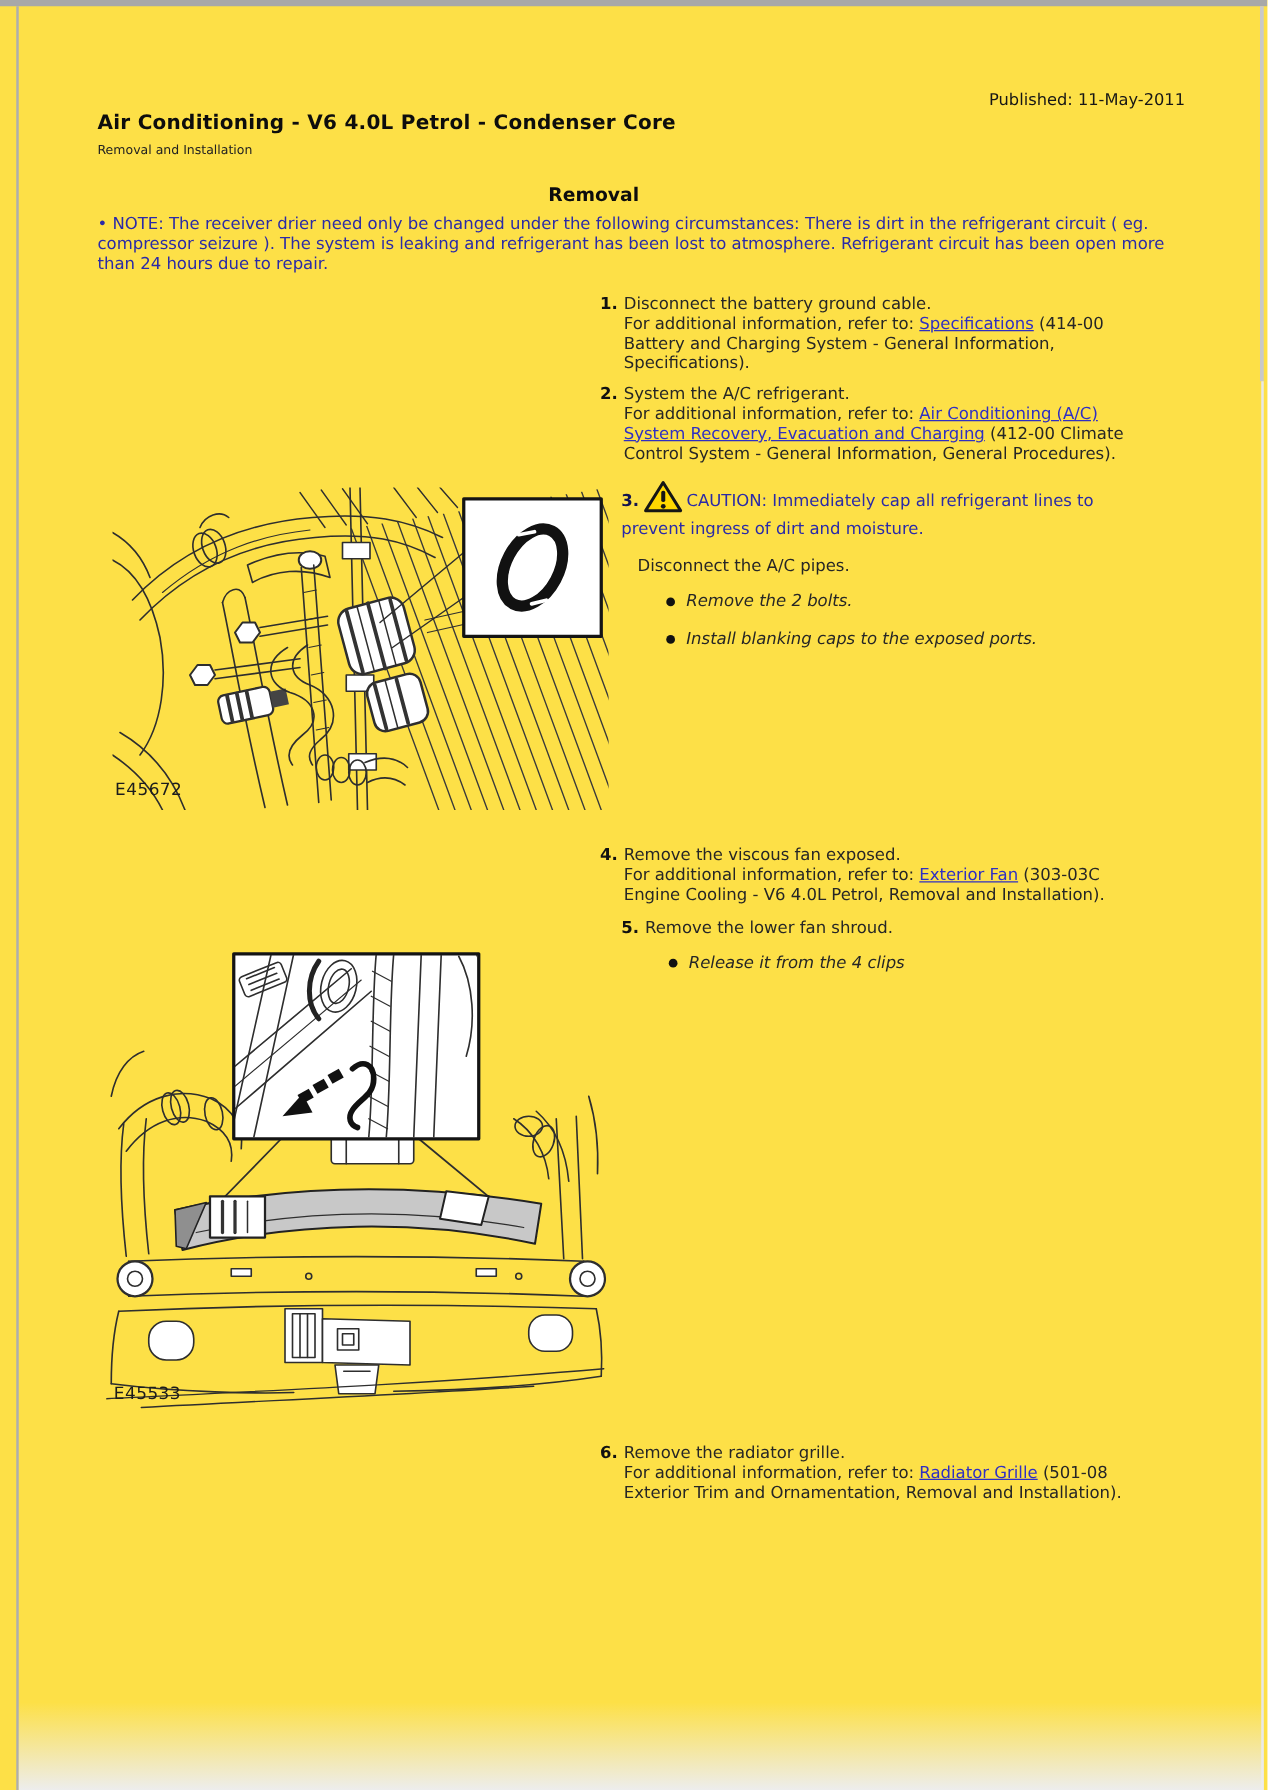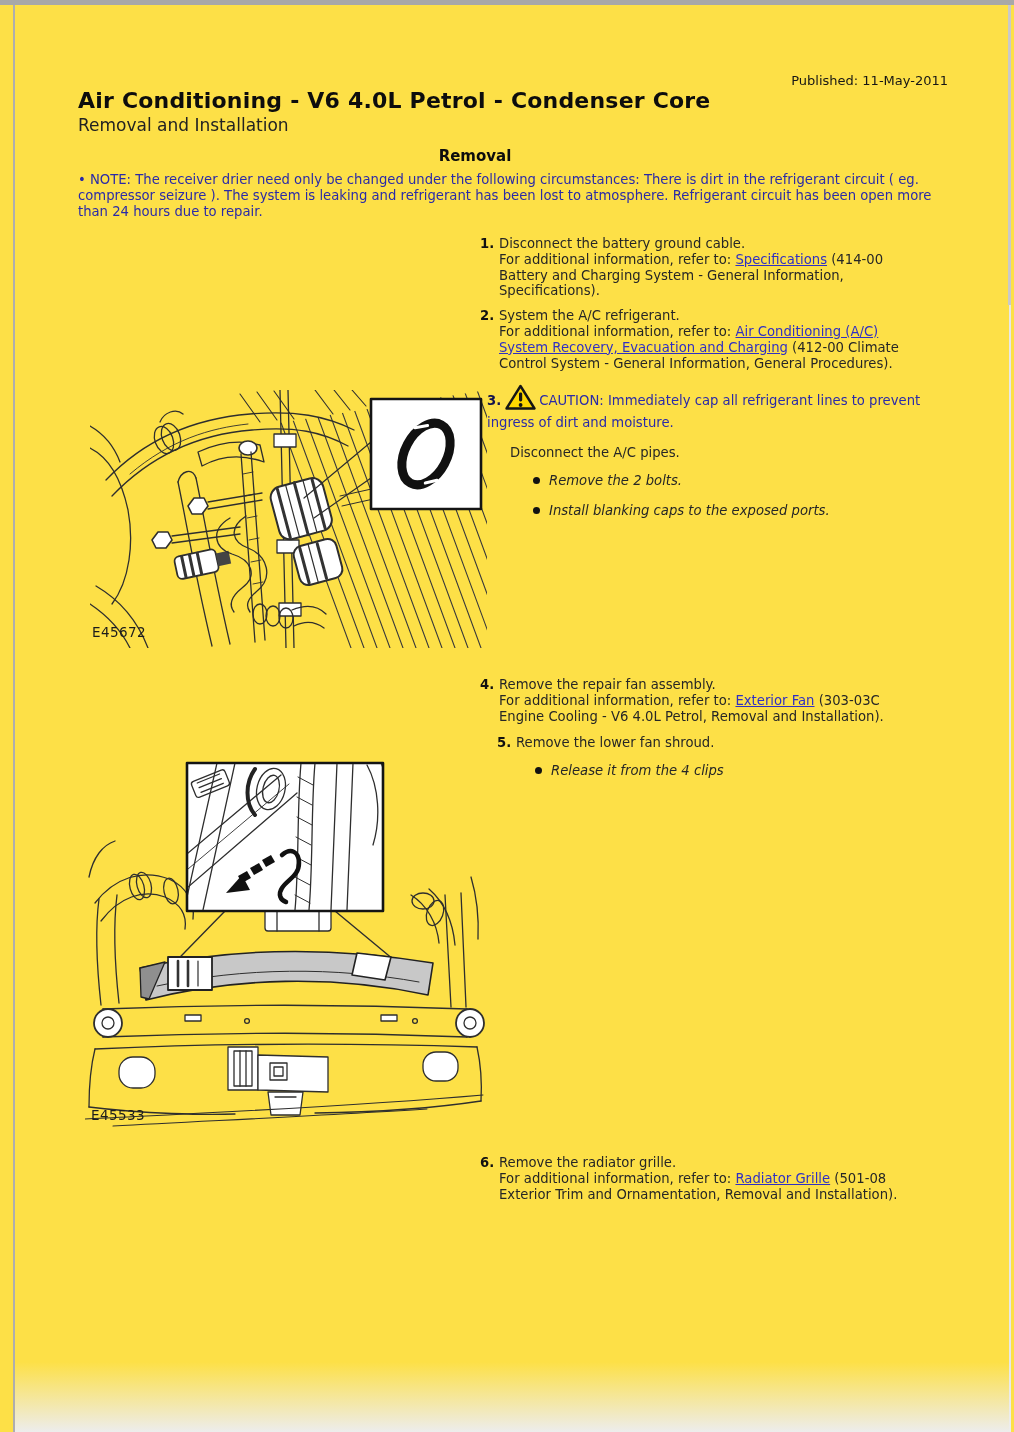--- a/index.html
+++ b/index.html
@@ -9,36 +9,36 @@
   }
   
   .frame-top{position:absolute;left:0;top:0;width:1014px;height:5px;background:#a8a8a8;}
   .frame-left{position:absolute;left:13px;top:5px;width:2px;height:1427px;background:#aeaeae;}
   .frame-right{position:absolute;left:1008px;top:5px;width:3px;height:300px;background:#c9c9c9;}
   .frame-right2{position:absolute;left:1009px;top:305px;width:2px;height:1127px;background:#e7e7e7;}
   .bottom-fade{position:absolute;left:15px;bottom:0;width:996px;height:70px;
     background:linear-gradient(to bottom, rgba(238,238,238,0), #ededed);}
 
   .published{position:absolute;top:73px;right:66px;font-size:13px;color:#161616;}
-  .title{position:absolute;left:78px;top:88px;font-size:22px;font-weight:bold;color:#0d0d0d;letter-spacing:.2px;}
-  .subtitle{position:absolute;left:78px;top:115px;font-size:17px;color:#222;}
+  .title{position:absolute;left:78px;top:88px;font-size:16px;font-weight:bold;color:#0d0d0d;letter-spacing:.2px;}
+  .subtitle{position:absolute;left:78px;top:115px;font-size:10px;color:#222;}
   .section-heading{position:absolute;left:40px;top:147px;width:870px;text-align:center;
     font-size:15px;font-weight:bold;color:#0d0d0d;}
   .note{position:absolute;left:78px;top:172px;width:872px;font-size:13.2px;line-height:15.8px;color:#2a2aa8;}
 
   .steps-col{position:absolute;width:448px;font-size:13.2px;line-height:15.8px;color:#262626;}
   #col1{left:480px;top:236px;}
   #col2{left:480px;top:677px;}
   #col3{left:480px;top:1155px;}
 
   .step{position:relative;padding-left:19px;margin-bottom:9px;}
   .step .num{position:absolute;left:0;top:0;font-weight:bold;color:#111;}
   a.reflink{color:#2f2fc4;text-decoration:underline;cursor:pointer;}
 
-  .step3-head{margin-left:7px;margin-top:13px;color:#2a2aa8;}
+  .step3-head{margin-left:17px;margin-top:13px;color:#2a2aa8;}
   .step3-head .num{font-weight:bold;color:#14144d;margin-right:2px;}
   .caution-icon{display:inline-block;vertical-align:-6px;margin:0 3px 0 2px;}
   .substep-body{margin-left:30px;margin-top:14px;color:#262626;}
   ul.bullets{list-style:none;margin:12px 0 0 0;padding:0;font-style:italic;}
   ul.bullets li{display:flex;align-items:flex-start;margin-bottom:14px;}
   ul.bullets .dot{flex:0 0 auto;width:7px;height:7px;border-radius:50%;background:#111;margin:4px 9px 0 0;}
   #col1 ul.bullets{margin-left:53px;}
   .step5-wrap{margin-left:17px;margin-top:11px;}
   .step5-wrap .stephead{position:relative;padding-left:19px;}
   .step5-wrap .num{position:absolute;left:0;top:0;font-weight:bold;color:#111;}
@@ -224,21 +224,21 @@
         <line x1="314" y1="46" x2="324" y2="38" stroke="#fff" stroke-width="3"></line>
         <line x1="349" y1="90" x2="358" y2="82" stroke="#fff" stroke-width="3"></line>
       </g>
     </svg>
     <span class="fig-label">E45672</span>
   </div>
 
   <div class="steps-col" id="col2">
     <div class="step">
       <span class="num">4.</span>
-      <span>Remove the repair fan assembly.</span><br>
+      <span>Remove the viscous fan exposed.</span><br>
       <span>For additional information, refer to: </span><a class="reflink">Exterior Fan</a><span> (303-03C Engine Cooling - V6 4.0L Petrol, Removal and Installation).</span>
     </div>
     <div class="step5-wrap">
       <div class="stephead">
         <span class="num">5.</span>
         <span>Remove the lower fan shroud.</span>
       </div>
     </div>
     <ul class="bullets">
       <li>

